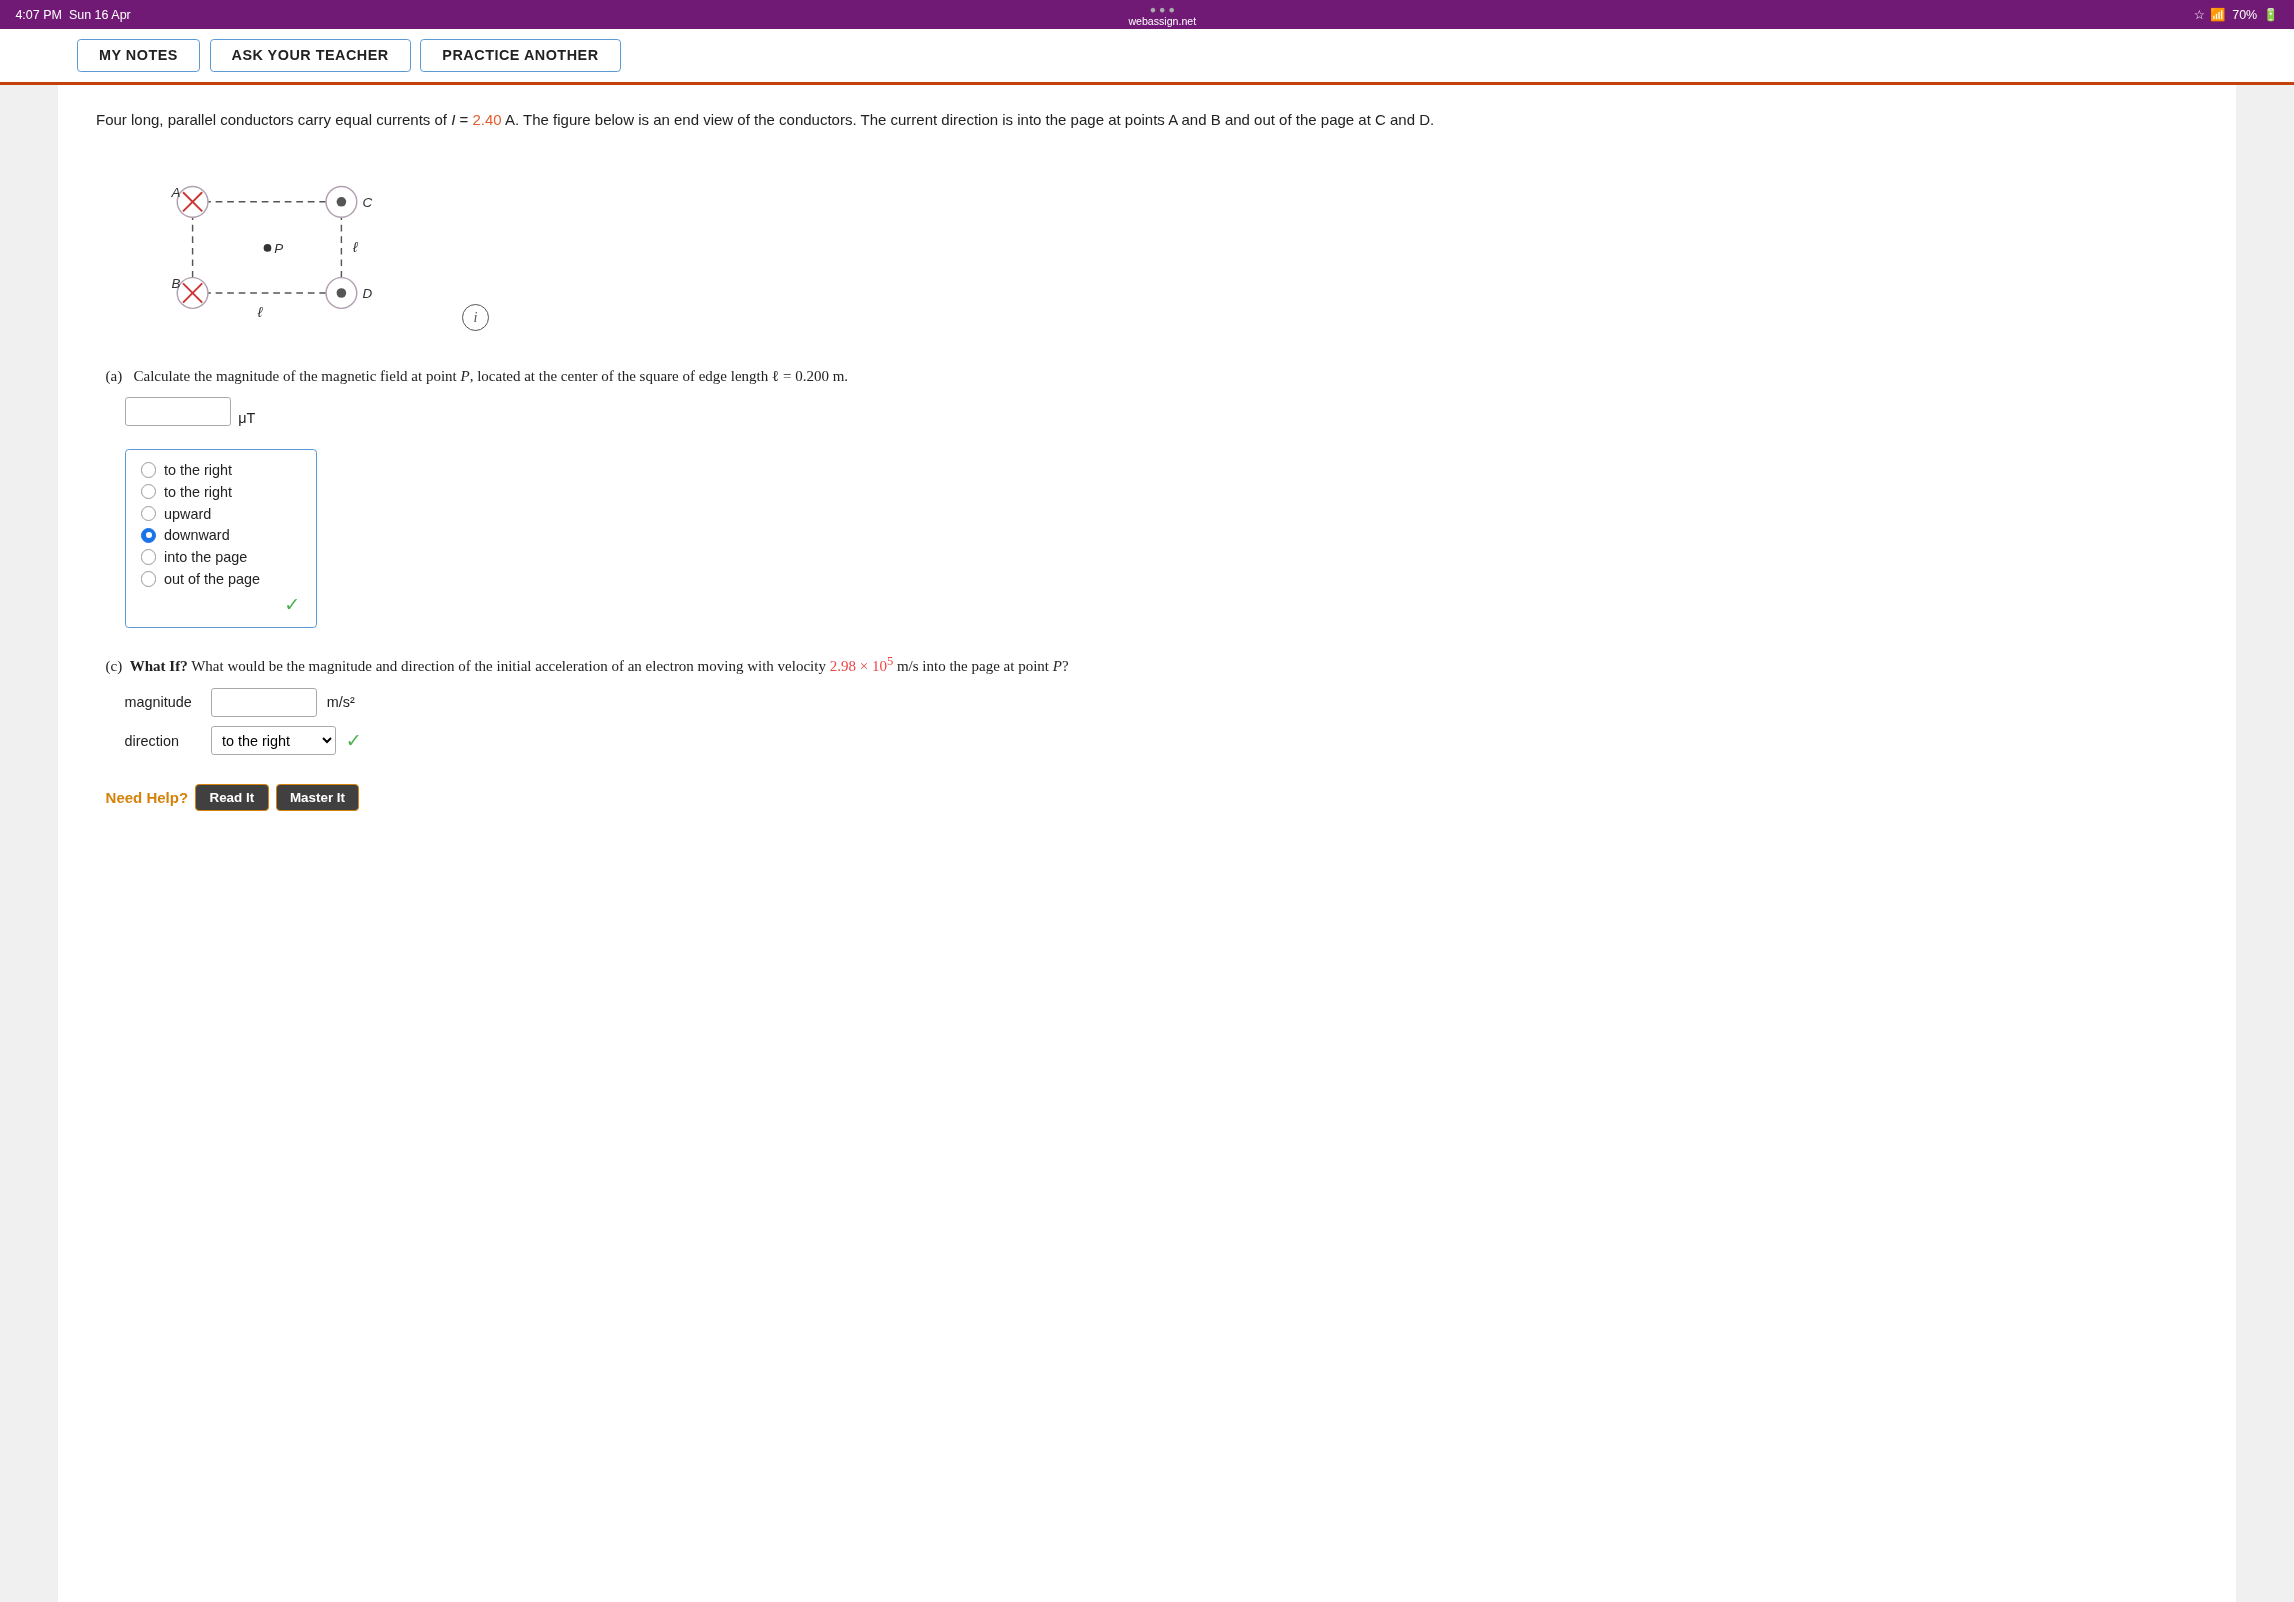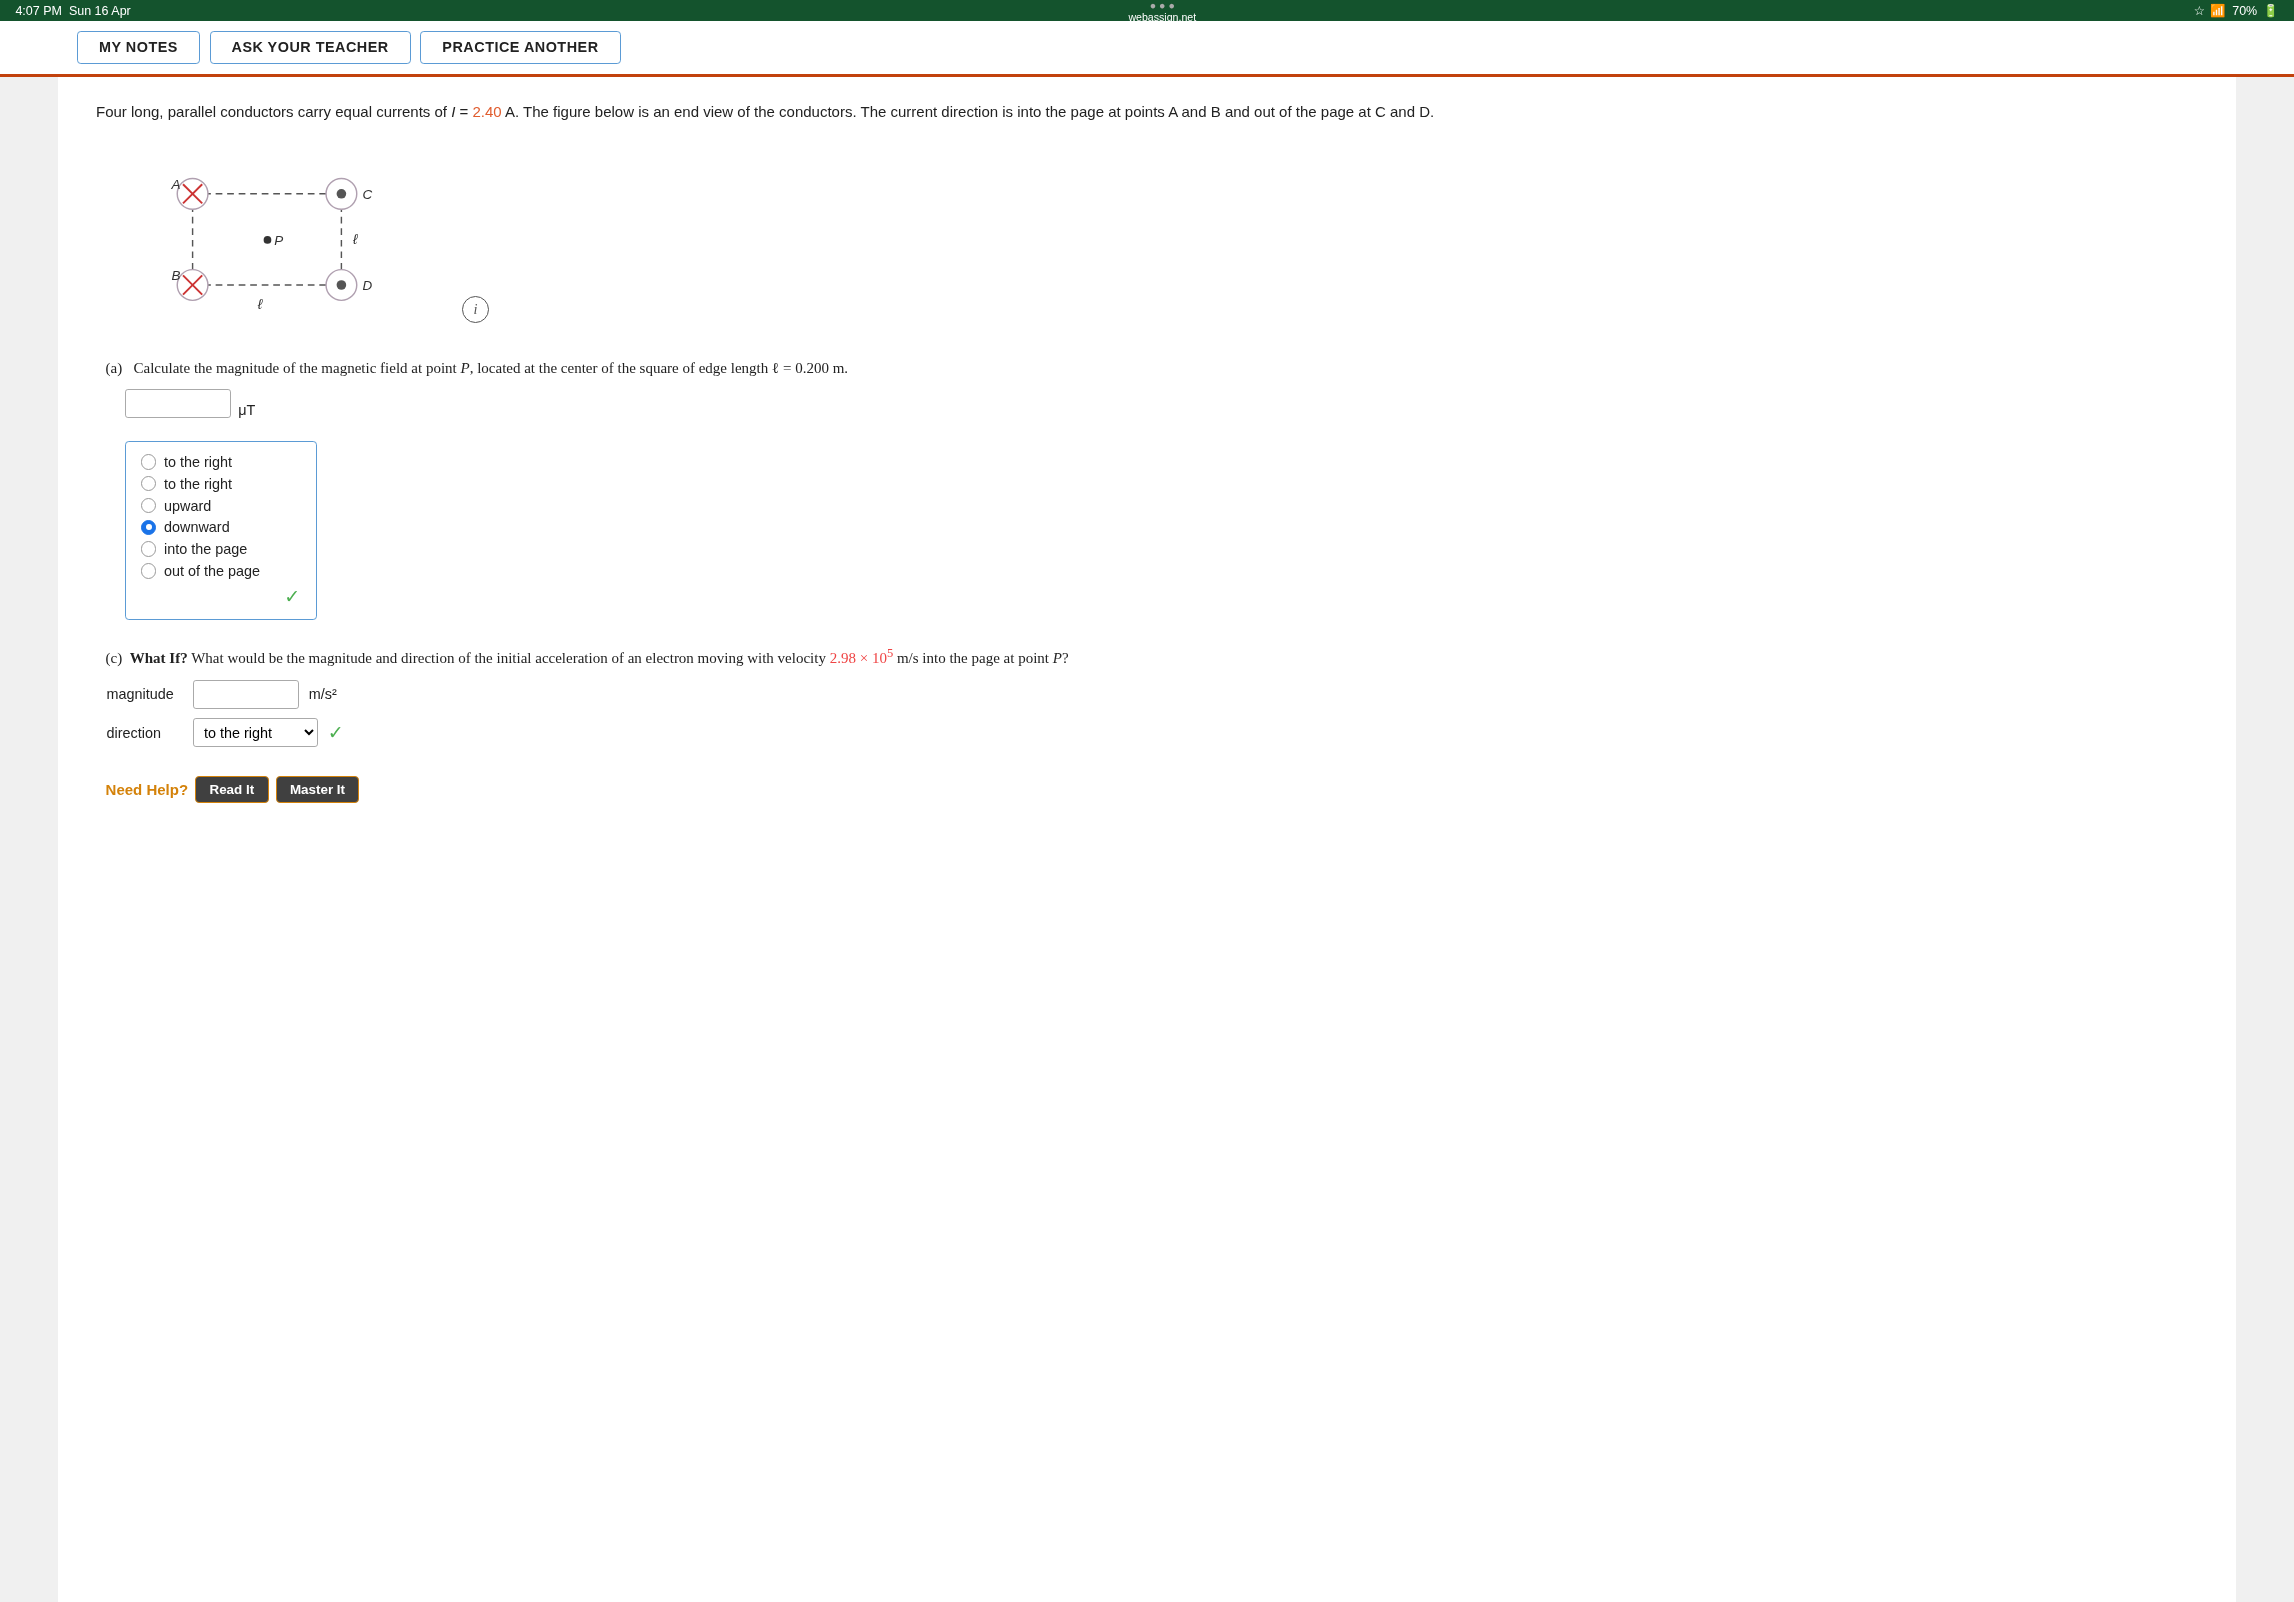--- a/index.html
+++ b/index.html
@@ -5,28 +5,28 @@
     * { box-sizing: border-box; margin: 0; padding: 0; }
     body {
       font-family: -apple-system, BlinkMacSystemFont, 'Helvetica Neue', Arial, sans-serif;
       background: #f0f0f0;
       font-size: 15.4px;
       color: #222;
     }
 
     
     .status-bar {
-      background: #14532d;
+      background: #701a75;
       color: white;
       display: flex;
       justify-content: space-between;
       align-items: center;
       padding: 3.8px 15.4px;
       font-size: 12.5px;
-      height: 21px;
+      height: 29px;
     }
     .status-bar-center {
       display: flex;
       flex-direction: column;
       align-items: center;
       font-size: 10.6px;
     }
     .status-bar-right {
       display: flex;
       align-items: center;
@@ -181,21 +181,21 @@
     .check-icon-green {
       color: #4caf50;
       font-size: 19px;
       margin-top: 5.8px;
       display: flex;
       justify-content: flex-end;
     }
 
     
     .part-c-inputs {
-      margin-left: 1px;
+      margin-left: 19px;
     }
     .labeled-input-row {
       display: flex;
       align-items: center;
       gap: 9.6px;
       margin-bottom: 9.6px;
       font-size: 14.4px;
     }
     .label-text {
       width: 77px;

